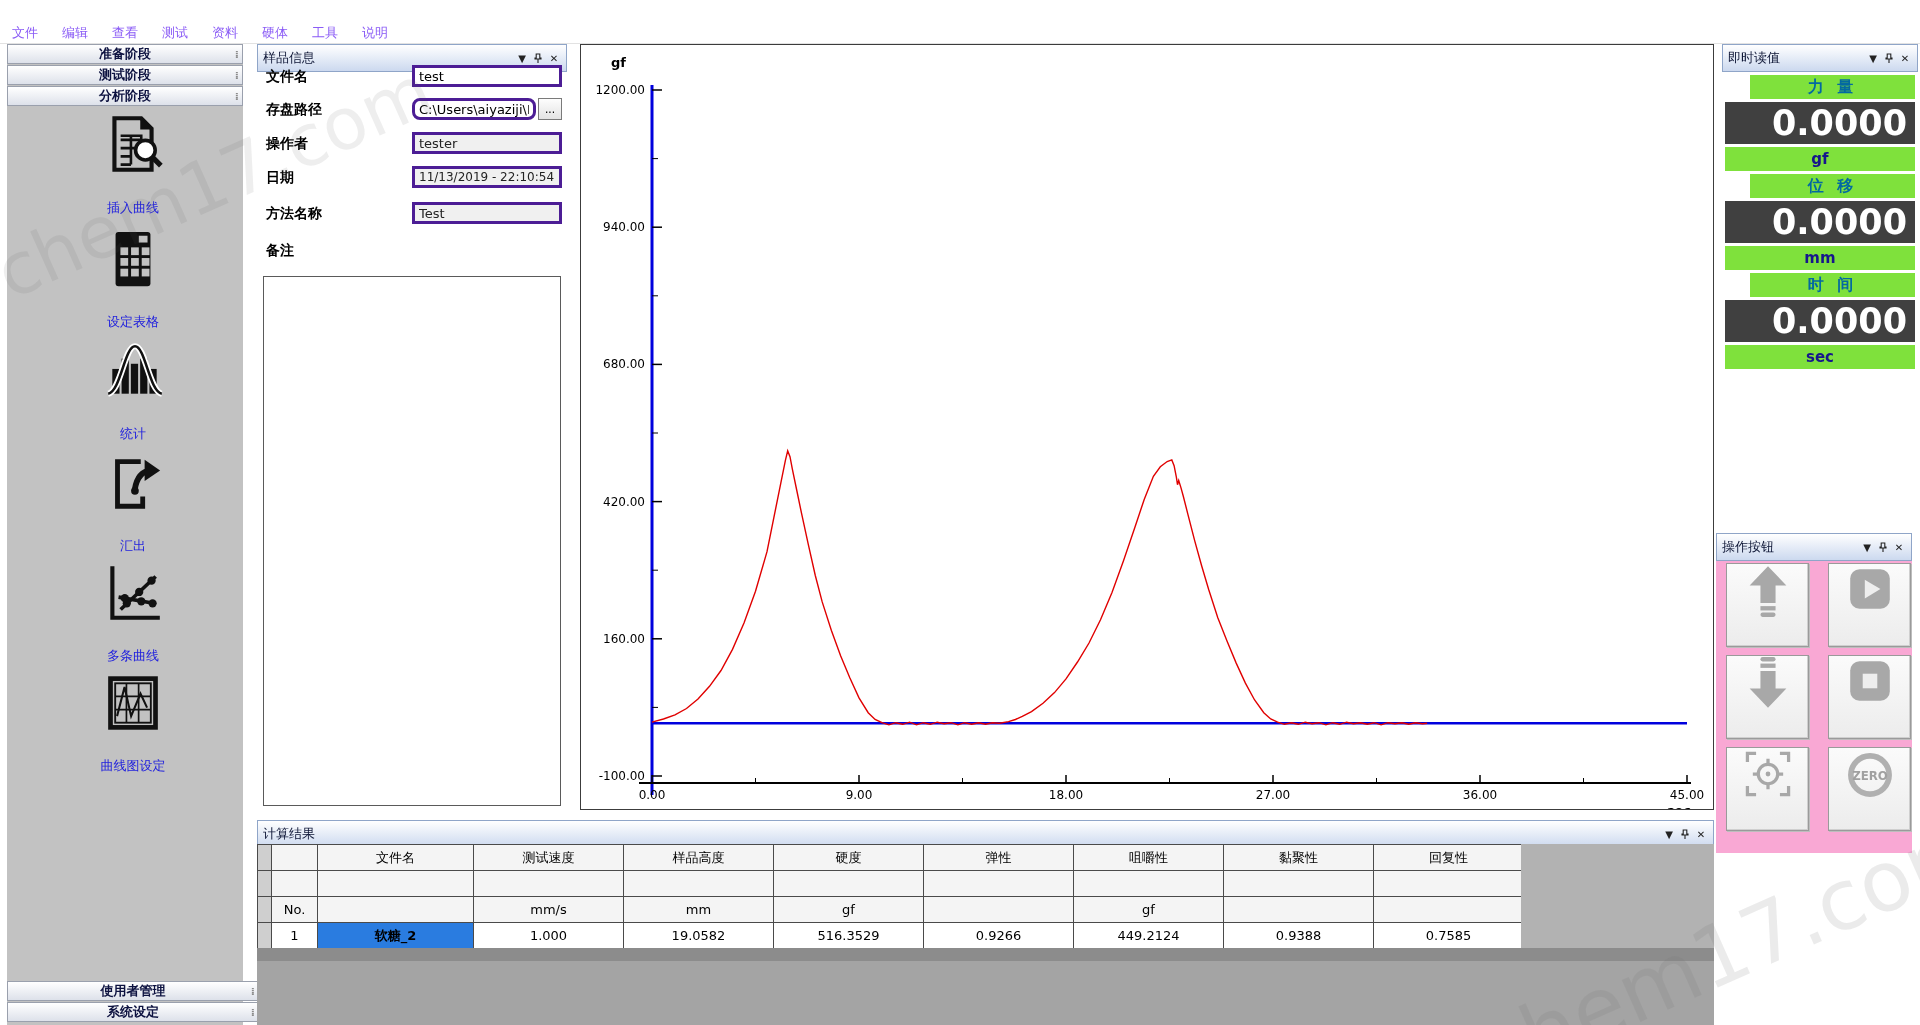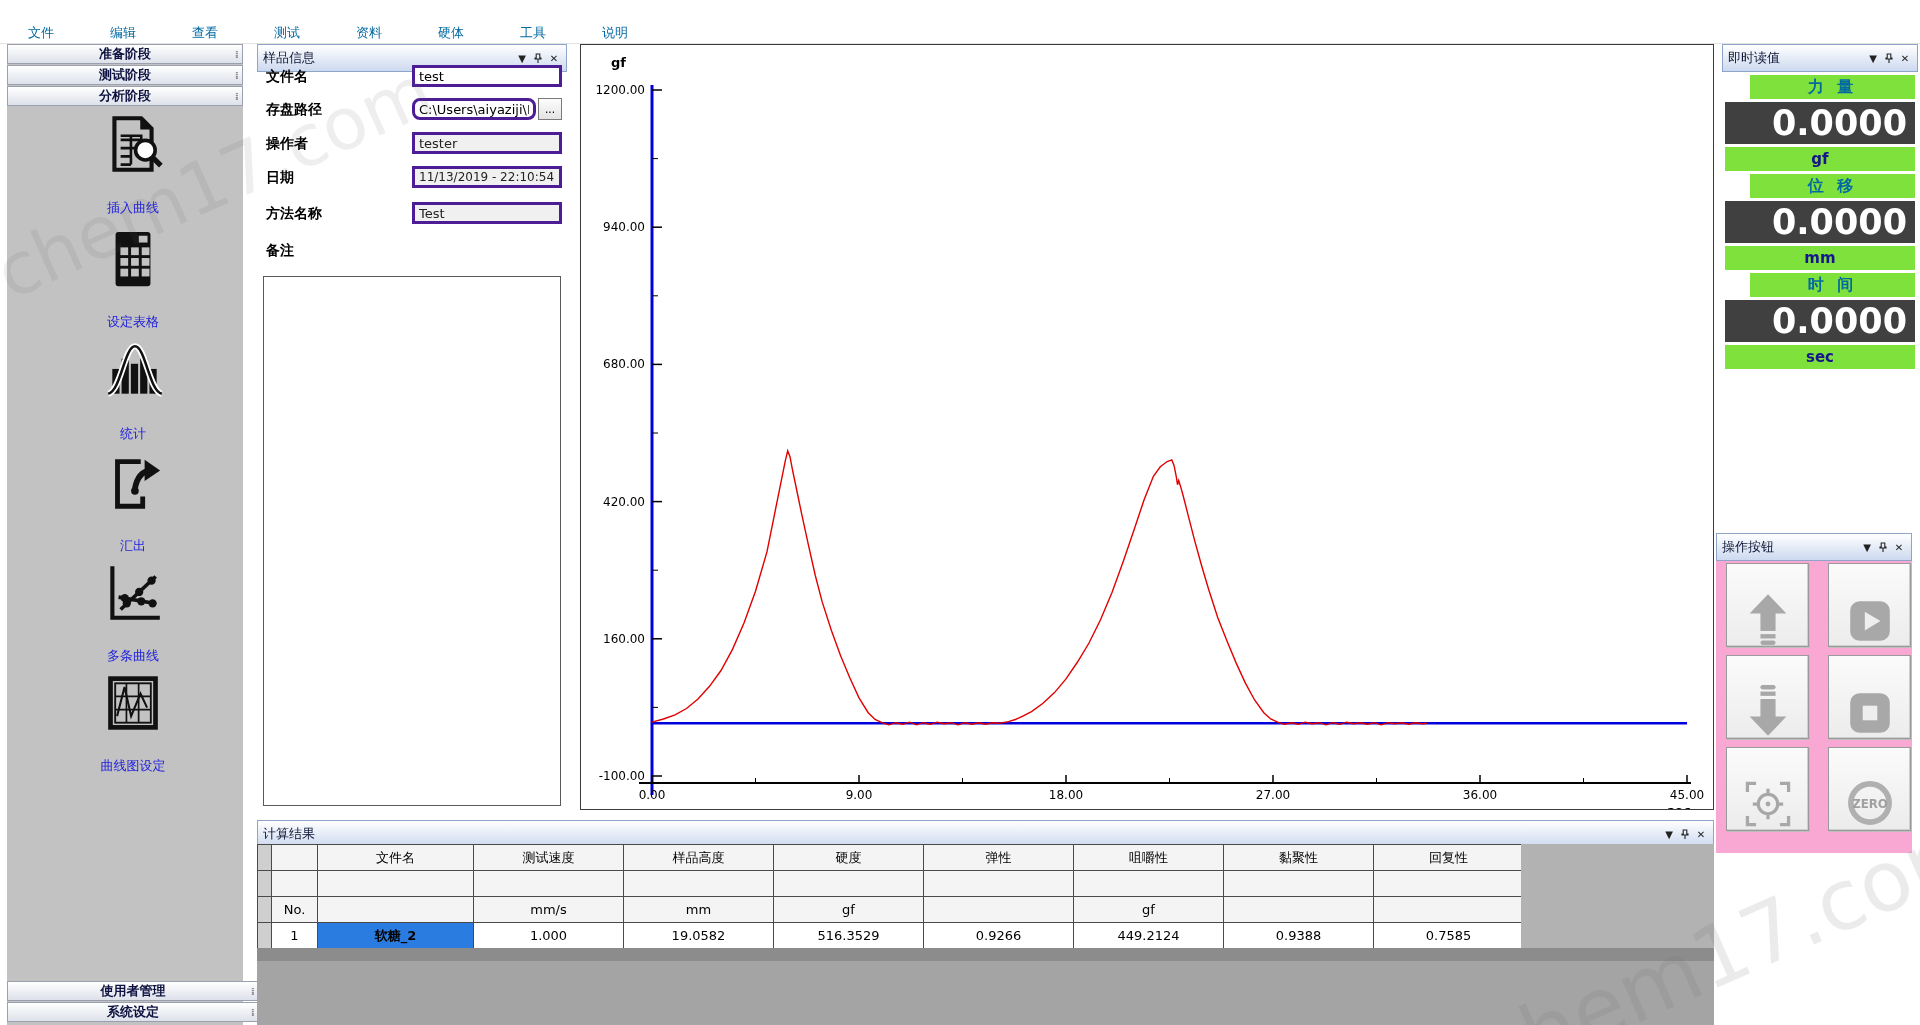--- a/index.html
+++ b/index.html
@@ -7,21 +7,21 @@
   body { font-family:"DejaVu Sans", sans-serif; background:#fff; color:#000; }
   .app { position:relative; width:1920px; height:1025px; background:#fff; }
 
   
   .titlebar { position:absolute; left:0; top:0; width:1920px; height:22px; background:#fff; display:flex; align-items:center; }
   .title-icon { width:14px; height:14px; margin-left:6px; }
   .title-text { font-size:12px; margin-left:6px; color:#111; }
   .win-controls { position:absolute; right:0; top:0; height:22px; display:flex; }
   .win-btn { width:46px; height:22px; display:flex; align-items:center; justify-content:center; }
   .menubar { position:absolute; left:0; top:22px; width:1920px; height:22px; background:#fff; border-bottom:1px solid #e2e2e2; display:flex; align-items:center; }
-  .menu-item { font-size:13px; padding:0 28px; color:#0369a1; }
+  .menu-item { font-size:13px; padding:0 12px; color:#8b5cf6; }
 
   
   .sidebar { position:absolute; left:7px; top:44px; width:236px; height:981px; background:#c2c2c2; }
   .stage-bar { position:relative; height:20px; margin-bottom:1px; background:linear-gradient(#ffffff,#dde1ea); border:1px solid #9aa0ad;
                font-size:13px; font-weight:bold; color:#0d1240; text-align:center; line-height:18px; }
   .stage-grip { position:absolute; right:3px; top:1px; font-size:11px; color:#8b8b8b; letter-spacing:0; }
   .tool { position:absolute; left:0; width:252px; text-align:center; }
   .tool-icon { display:inline-block; width:66px; height:66px; }
   .tool-label { font-size:13px; color:#2222dd; margin-top:17px; }
   .bottom-bars { position:absolute; left:0; bottom:2px; width:252px; }
@@ -49,21 +49,21 @@
   
   .readings-panel { position:absolute; left:1722px; top:44px; width:196px; height:326px; background:#fff; }
   .rd-bar { margin:3px 3px 0 3px; text-align:center; }
   .rd-label { height:24px; background:#7fe13c; color:#0369a1; font-size:16px; font-weight:bold; line-height:24px; letter-spacing:4px;margin-left:28px; }
   .rd-unit { height:24px; background:#7fe13c; color:#16168c; font-size:15px; font-weight:bold; line-height:24px; }
   .rd-value { height:42px; background:#404040; color:#fff; font-size:35px; font-weight:bold; text-align:right; padding-right:8px; line-height:42px; }
 
   
   .ops-panel { position:absolute; left:1716px; top:533px; width:196px; height:320px; background:#f9a8d4; }
   .op-btn { position:absolute; width:83px; height:84px; background:linear-gradient(#fbfbfb,#ececec); border:1px solid #9a9a9a;
-            box-shadow:inset -1px -1px 0 #cfcfcf, 1px 1px 0 #bdbdbd; display:flex; align-items:flex-end; justify-content:center; }
+            box-shadow:inset -1px -1px 0 #cfcfcf, 1px 1px 0 #bdbdbd; display:flex; align-items:flex-start; justify-content:center; }
 
   
   .results-panel { position:absolute; left:257px; top:820px; width:1457px; height:205px; background:#a4a4a4; }
   .results-table { position:absolute; left:0; top:24px; display:grid;
                    grid-template-columns:14px 46px 156px repeat(7,150px); grid-auto-rows:26px;
                    border-top:1px solid #4a4a4a; border-left:1px solid #4a4a4a; background:#fff; }
   .cell { border-right:1px solid #4a4a4a; border-bottom:1px solid #4a4a4a; font-size:13px;
           display:flex; align-items:center; justify-content:center; background:#fff; color:#000; overflow:hidden; }
   .cell.hdr { background:#f4f4f4; }
   .cell.grip { background:#cfcfcf; }

